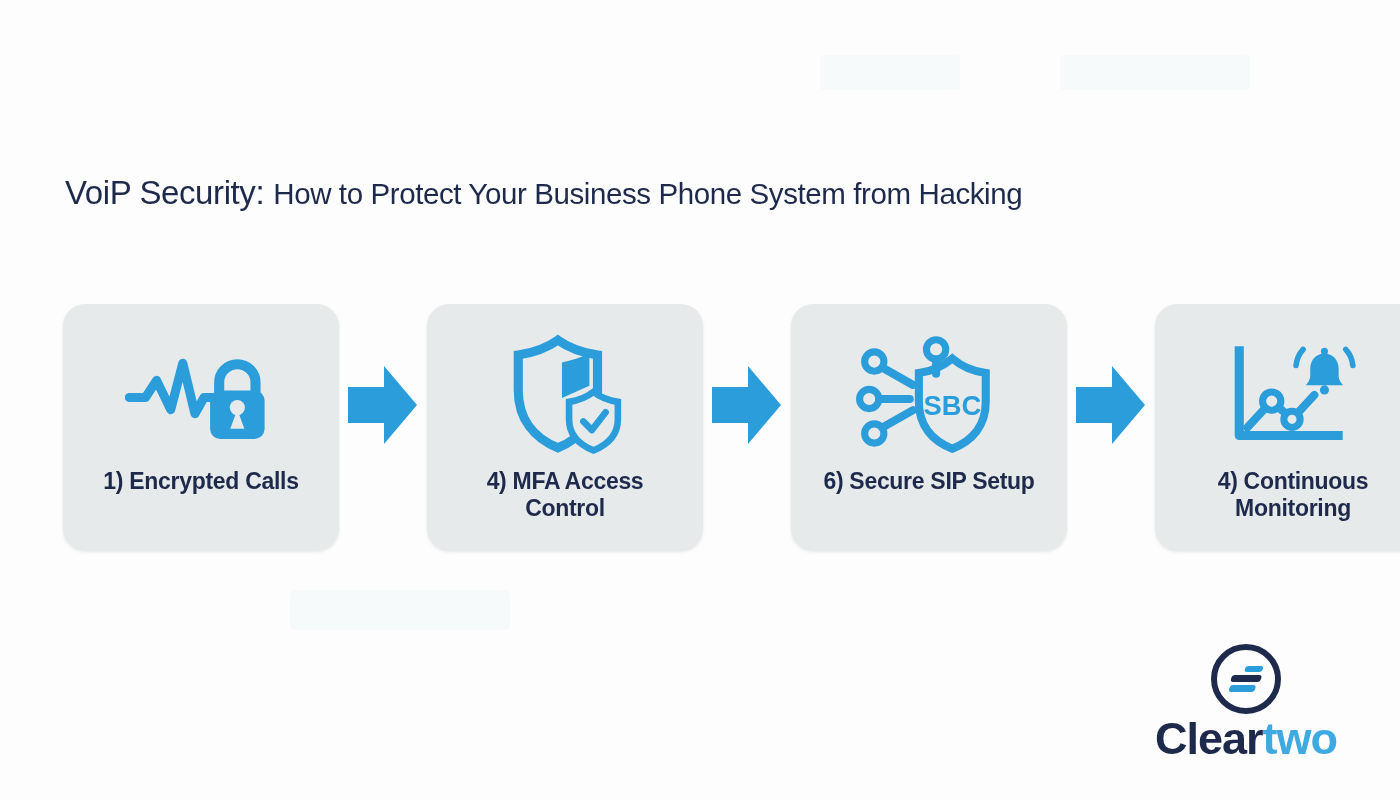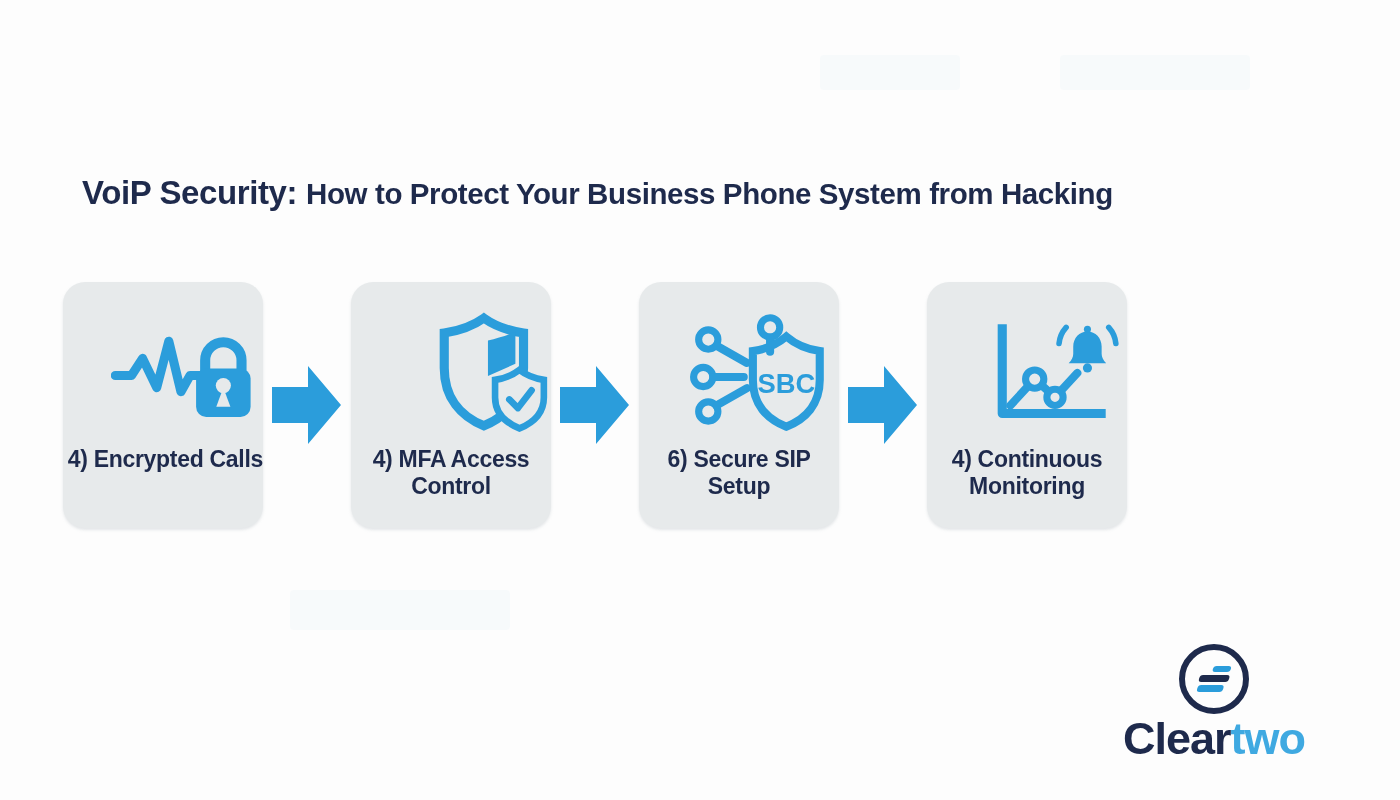--- a/index.html
+++ b/index.html
@@ -18,51 +18,52 @@
   
   .bg-patch {
     position: absolute;
     background: #f7fafb;
     border-radius: 4px;
   }
 
   
   .title {
     position: absolute;
-    left: 82px;
+    left: 65px;
     top: 174px;
     margin: 0;
     color: #1e2a4c;
-    font-weight: 700;
+    font-weight: 400;
     letter-spacing: -0.4px;
     white-space: nowrap;
   }
   .title .prefix { font-size: 33px; }
   .title .rest   { font-size: 29.5px; margin-left: 9px; }
 
   
   .flow {
     position: absolute;
     left: 63px;
     top: 282px;
     width: 1272px;
     height: 246px;
     display: flex;
     align-items: stretch;
   }
   .card {
-    width: 200px;
+    width: 276px;
     height: 246px;
     background: #e7eaeb;
     border-radius: 22px;
     box-shadow: 0 2px 3px rgba(180,190,196,0.35);
     display: flex;
     flex-direction: column;
-    align-items: flex-end;
+    align-items: center;
     flex: none;
+    margin-top: 22px;
   }
   .icon-wrap {
     height: 128px;
     margin-top: 28px;
     display: flex;
     align-items: center;
     justify-content: center;
     color: #2b9ddb;
   }
   .step-label {
@@ -79,21 +80,21 @@
     width: 88px;
     flex: none;
     display: flex;
     align-items: center;
     justify-content: center;
   }
 
   
   .brand {
     position: absolute;
-    left: 1102px;
+    left: 1134px;
     top: 644px;
     width: 224px;
     text-align: center;
   }
   .brand-mark {
     width: 70px;
     height: 70px;
     margin: 0 auto;
     border: 6px solid #1e2a4c;
     border-radius: 50%;
@@ -144,21 +145,21 @@
     <div class="card">
       <div class="icon-wrap">
         <svg width="152" height="106" viewBox="0 0 150 105" aria-hidden="true">
           <path d="M4 54 H20 L31 37 L45 66 L57 20 L69 70 L78 54 H90" fill="none" stroke="currentColor" stroke-width="9" stroke-linecap="round" stroke-linejoin="round"></path>
           <path d="M93 50 V39 a18 18 0 0 1 36 0 V50" fill="none" stroke="currentColor" stroke-width="10"></path>
           <rect x="84" y="47" width="54" height="48" rx="10" fill="currentColor"></rect>
           <circle cx="111" cy="64" r="7.5" fill="#e7eaeb"></circle>
           <path d="M111 66 l-7 19 h14 z" fill="#e7eaeb"></path>
         </svg>
       </div>
-      <div class="step-label">4) Encrypted Calls</div>
+      <div class="step-label">1) Encrypted Calls</div>
     </div>
 
     <div class="arrow-wrap">
       <svg width="70" height="84" viewBox="0 0 70 84" aria-hidden="true">
         <path d="M0 24 H36 V3 L69 42 L36 81 V60 H0 Z" fill="#2b9ddb"></path>
       </svg>
     </div>
 
     <div class="card">
       <div class="icon-wrap">

